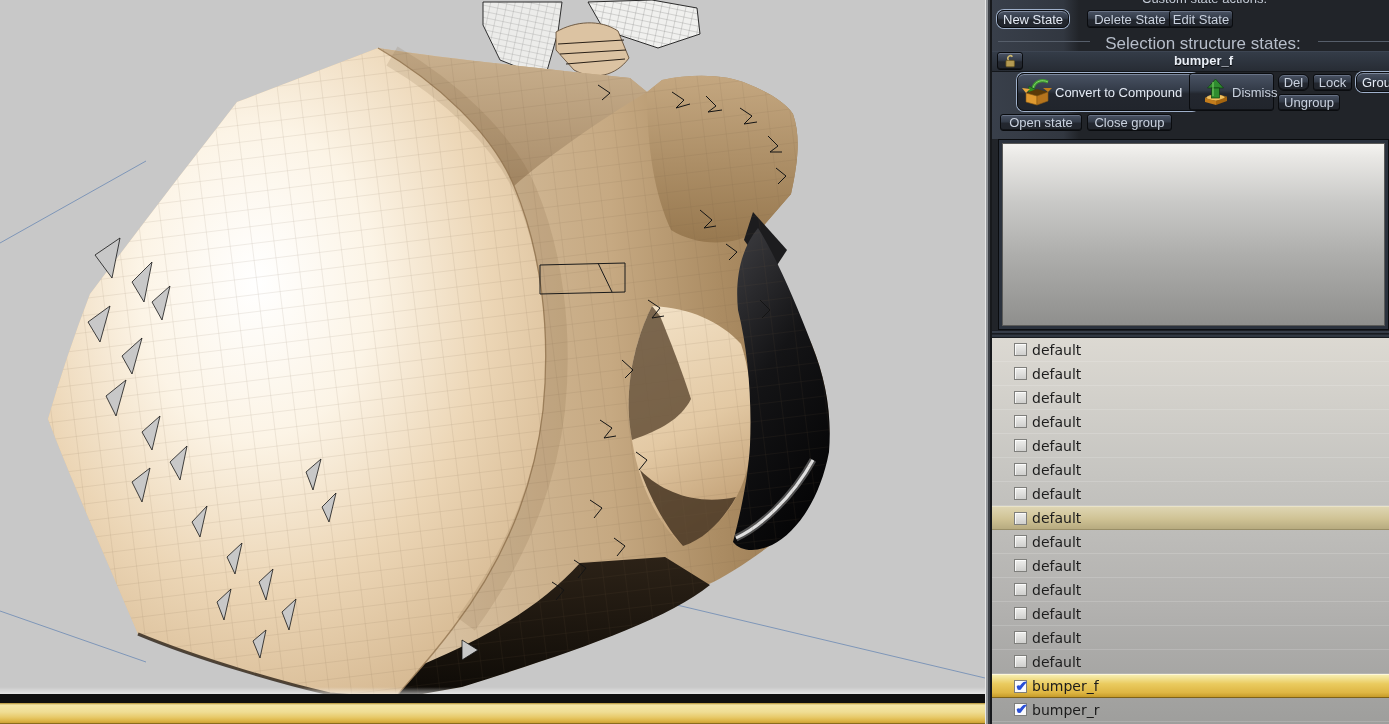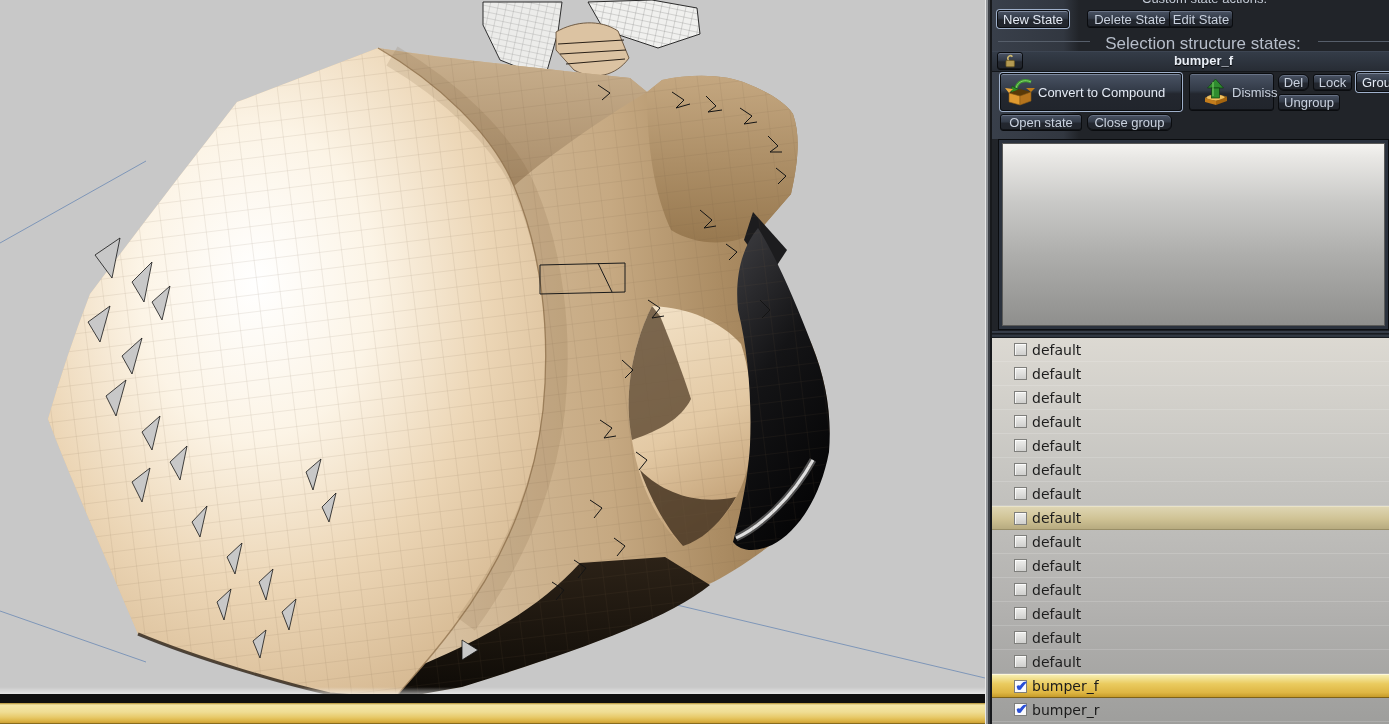--- a/index.html
+++ b/index.html
@@ -25,21 +25,21 @@
     background:#212429;color:#c9d1de;}
   .panel-light-col{position:absolute;left:0;top:0;width:87px;height:139px;
     background:linear-gradient(90deg,rgba(125,142,170,.26),rgba(125,142,170,.18) 82%,rgba(125,142,170,0));}
   .hdr-label{position:absolute;top:-9px;left:0;right:-28px;text-align:center;
     font-size:13px;color:#c2c9d4;}
   .btn{position:absolute;display:flex;align-items:center;justify-content:center;
     background:linear-gradient(#4a5364 0%,#333b48 45%,#23272f 55%,#21252c 100%);
     border:1px solid #0a0c0f;border-radius:3px;color:#c9d1de;font-size:13px;
     box-shadow:inset 0 1px 0 rgba(185,200,225,.28),inset 0 -1px 0 rgba(0,0,0,.45);
     box-sizing:border-box;white-space:nowrap;cursor:default;}
-  .btn.focused{box-shadow:0 0 0 1px #9fb0ca,inset 0 1px 0 rgba(205,220,245,.4);color:#e4eaf4;}
+  .btn.focused{box-shadow:0 0 0 1px #9fb0ca,inset 0 1px 0 rgba(205,220,245,.4);color:#e4eaf4;border-radius:7px;}
   .big-btn{justify-content:flex-start;padding:0 4px;gap:3px;}
   .divider-line{position:absolute;height:1px;background:#565e6a;}
   .section-label{position:absolute;top:34px;left:100px;width:222px;text-align:center;
     font-size:17px;color:#b6bdc9;}
   .name-bar{position:absolute;left:0;top:51px;width:100%;height:21px;
     background:linear-gradient(#343c48,#272c34);
     border-top:1px solid #3d4552;border-bottom:1px solid #14171b;box-sizing:border-box;}
   .name-text{position:absolute;top:53px;left:0;right:-26px;text-align:center;
     font-size:13px;font-weight:bold;color:#e9eef6;text-shadow:0 1px 1px #000;}
   
@@ -233,21 +233,21 @@
 
   <div class="name-bar"></div>
   <div class="btn" style="left:5px;top:52px;width:26px;height:18px;">
     <svg class="icon" width="13" height="14" viewBox="0 0 13 14">
       <path d="M4,7 V4.6 a2.6,2.6 0 0 1 5,-1.1" fill="none" stroke="#cdb86e" stroke-width="1.6" transform="rotate(-18 6 5)"></path>
       <rect x="2" y="6.4" width="8.4" height="6.4" rx="1" fill="#b49a52" stroke="#6e5a22" stroke-width="0.8"></rect>
     </svg>
   </div>
   <div class="name-text">bumper_f</div>
 
-  <div class="btn big-btn focused" style="left:8px;top:73px;width:182px;height:38px;">
+  <div class="btn big-btn focused" style="left:25px;top:73px;width:182px;height:38px;">
     <svg class="icon" width="30" height="28" viewBox="0 0 30 28">
       <path d="M26,4 C20,1 13,3 11,10" fill="none" stroke="#3f9c30" stroke-width="3.2"></path>
       <path d="M26,4 C20,1 13,3 11,10" fill="none" stroke="#7fd26a" stroke-width="1"></path>
       <polygon points="7,8 14,12 6,15" fill="#2f8c22" stroke="#14521a" stroke-width="0.7"></polygon>
       <polygon points="4,15 15,18 26,14 15,11" fill="#5a3a08"></polygon>
       <polygon points="4,15 15,18 15,27 4,24" fill="#e09a30" stroke="#8a5a14" stroke-width="0.6"></polygon>
       <polygon points="15,18 26,14 26,23 15,27" fill="#b5741d" stroke="#8a5a14" stroke-width="0.6"></polygon>
       <polygon points="4,15 0,10 8,11" fill="#eaa93e"></polygon>
       <polygon points="26,14 30,10 21,10" fill="#c07d1a"></polygon>
     </svg>
@@ -276,21 +276,21 @@
   <div class="btn focused" style="left:364px;top:72px;width:50px;height:20px;justify-content:flex-start;padding-left:5px;">
     <span>Group</span>
   </div>
   <div class="btn" style="left:286px;top:94px;width:62px;height:17px;">
     <span>Ungroup</span>
   </div>
 
   <div class="btn" style="left:8px;top:114px;width:82px;height:17px;">
     <span>Open state</span>
   </div>
-  <div class="btn" style="left:95px;top:114px;width:85px;height:17px;border-radius:6px;">
+  <div class="btn" style="left:95px;top:114px;width:85px;height:17px;">
     <span>Close group</span>
   </div>
 
   <div class="preview-frame">
     <div class="preview-inner"></div>
   </div>
 
   <div class="groove"></div>
 
   <div class="state-list">

